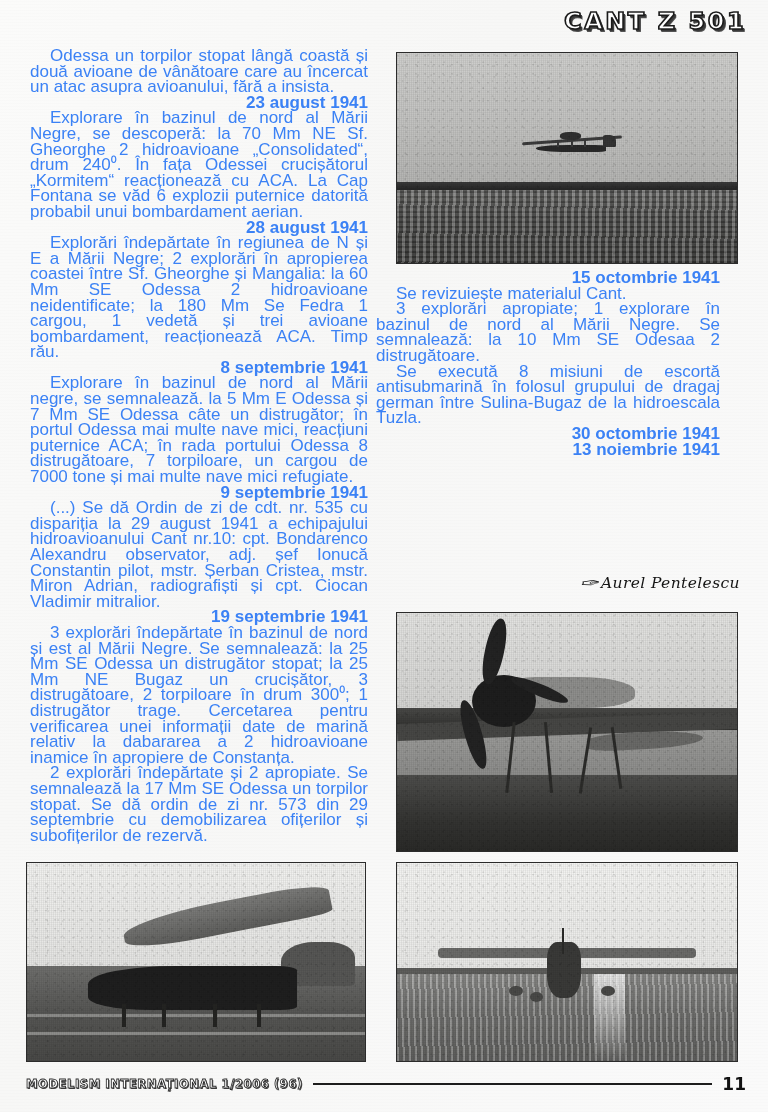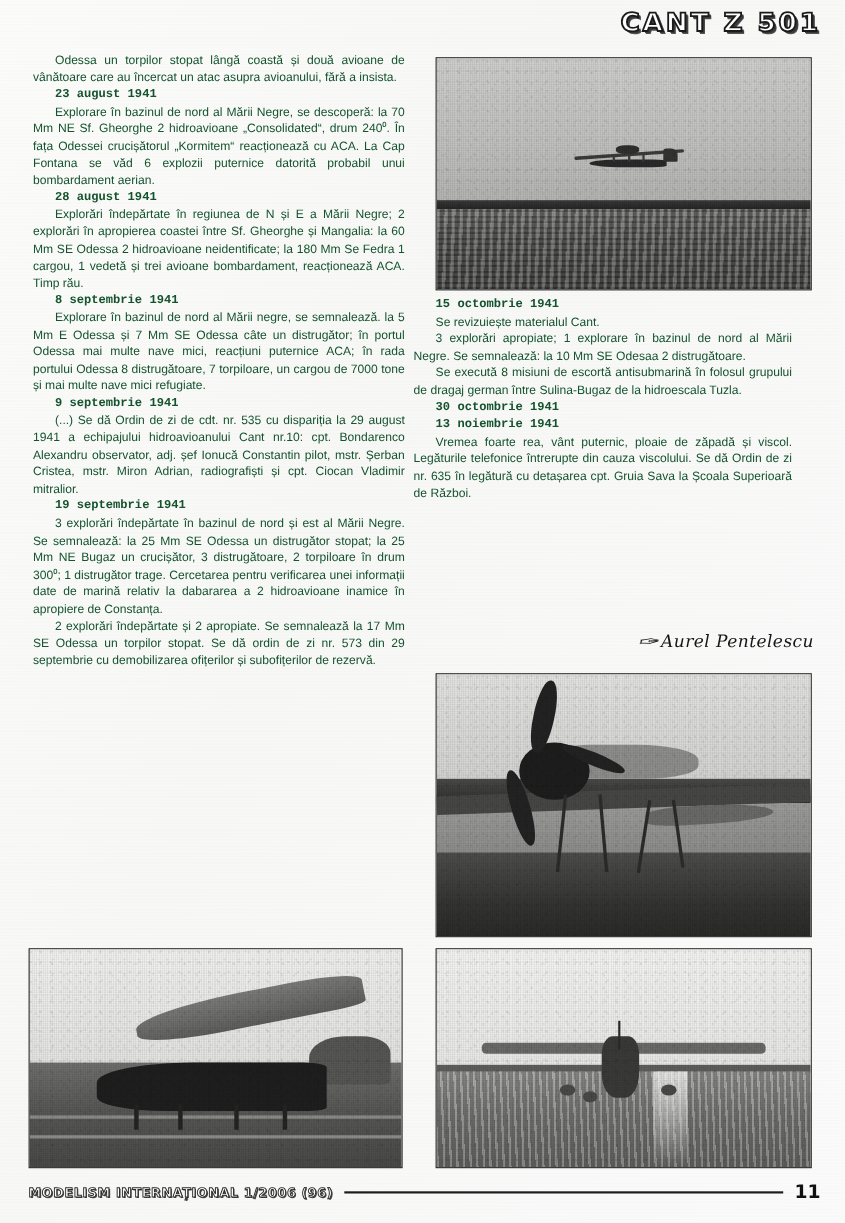--- a/index.html
+++ b/index.html
@@ -39,36 +39,35 @@
        2px 2px 0 #3a3a3a,
        2.5px 2.5px 0 #555;
     transform:scaleX(1.04);
     transform-origin:right center;
     white-space:nowrap;
   }
 
   
   .col{
     position:absolute;
-    font-size:11px;
+    font-size:17px;
     line-height:15.6px;
     text-align:justify;
     text-justify:inter-word;
-    color:#14532d;
+    color:#3b82f6;
   }
   .col-left{ left:30px; top:48px; width:338px; }
   .col-right{ left:376px; top:270px; width:344px; }
 
   .col p{ margin:0; text-indent:20px; }
   .col p.date{
     font-weight:bold;
     text-indent:20px;
-    text-align:left;
+    text-align:right;
     margin:0;
-    font-family:Liberation Mono, monospace;
   }
 
   
   .photo{
     position:absolute;
     border:1.5px solid #2b2b2b;
     box-sizing:border-box;
     overflow:hidden;
     background:#d8d8d6;
   }
@@ -323,21 +322,20 @@
     <p>2 explorări îndepărtate și 2 apropiate. Se semnalează la 17 Mm SE Odessa un torpilor stopat. Se dă ordin de zi nr. 573 din 29 septembrie cu demobilizarea ofițerilor și subofițerilor de rezervă.</p>
   </div>
 
 <div class="col col-right" id="col-right">
     <p class="date">15 octombrie 1941</p>
     <p>Se revizuiește materialul Cant.</p>
     <p>3 explorări apropiate; 1 explorare în bazinul de nord al Mării Negre. Se semnalează: la 10 Mm SE Odesaa 2 distrugătoare.</p>
     <p>Se execută 8 misiuni de escortă antisubmarină în folosul grupului de dragaj german între Sulina-Bugaz de la hidroescala Tuzla.</p>
     <p class="date">30 octombrie 1941</p>
     <p class="date">13 noiembrie 1941</p>
-    <p>Vremea foarte rea, vânt puternic, ploaie de zăpadă și viscol. Legăturile telefonice întrerupte din cauza viscolului. Se dă Ordin de zi nr. 635 în legătură cu detașarea cpt. Gruia Sava la Școala Superioară de Război.</p>
   </div>
 
 <div class="photo" id="photo-flying">
   <div class="sky"></div>
   <div class="shore"></div>
   <div class="sea"></div>
   <div class="waves"></div>
   <div class="aircraft">
     <div class="wing"></div>
     <div class="nacelle"></div>

